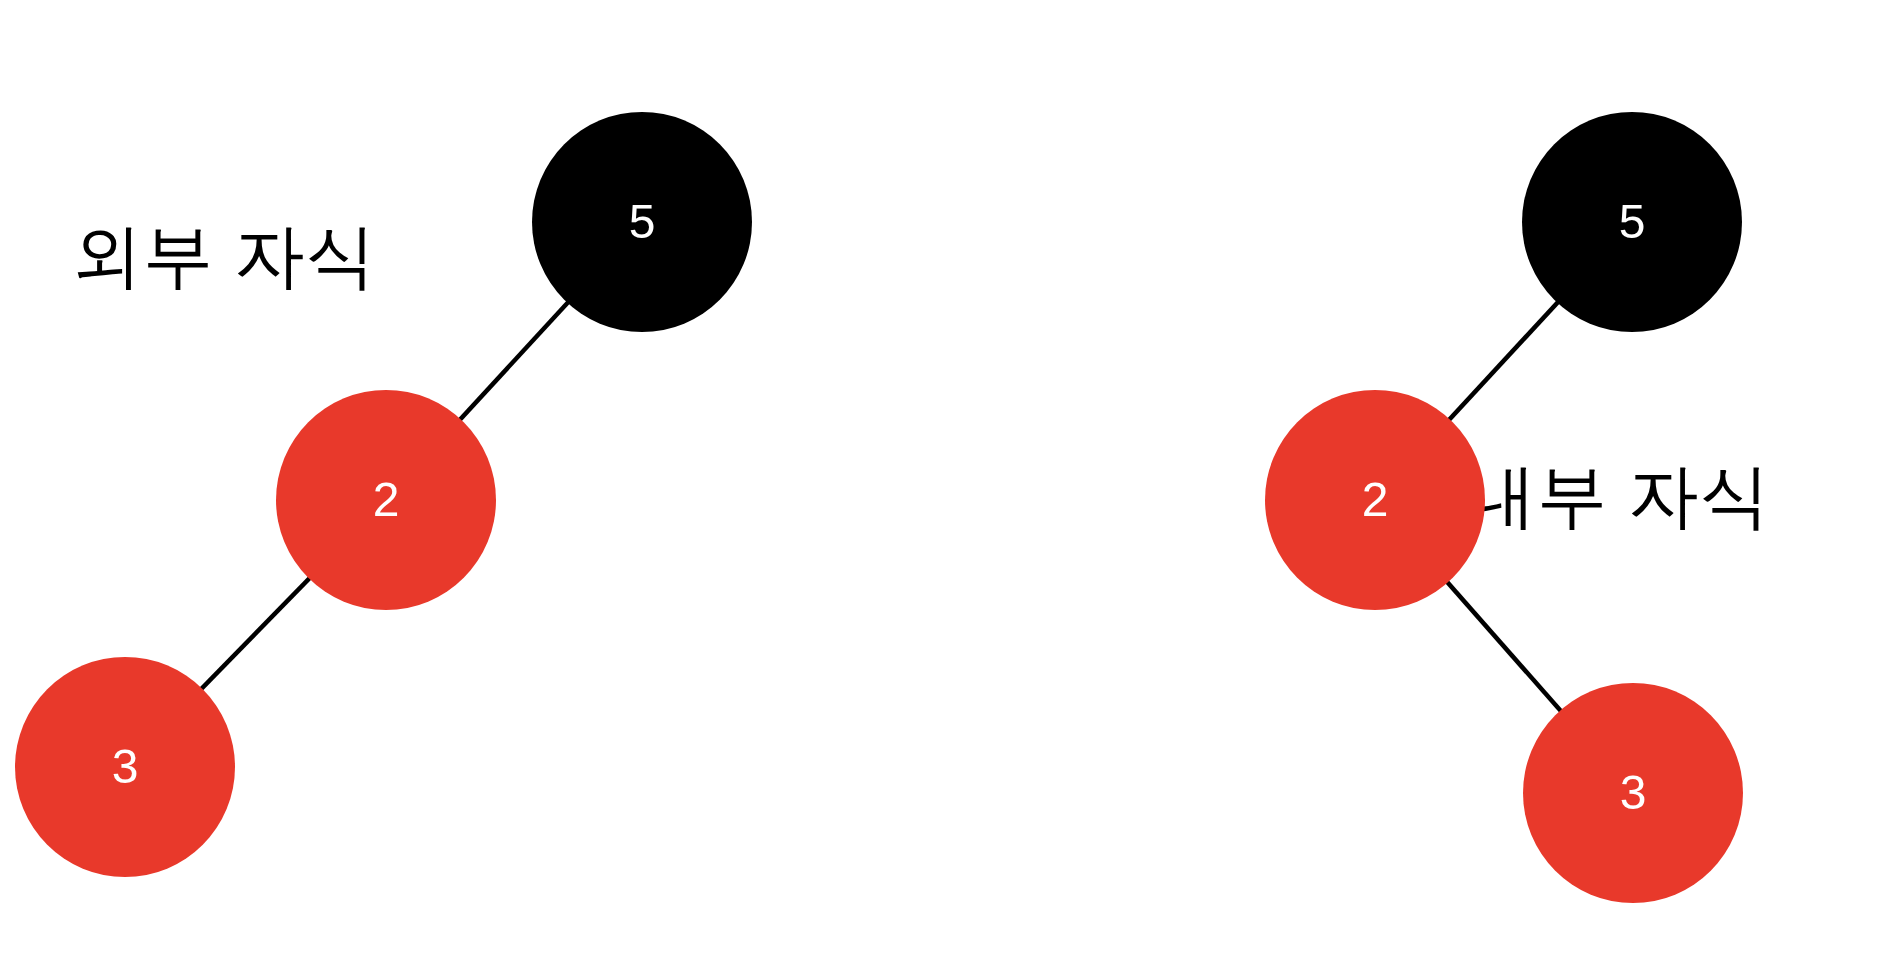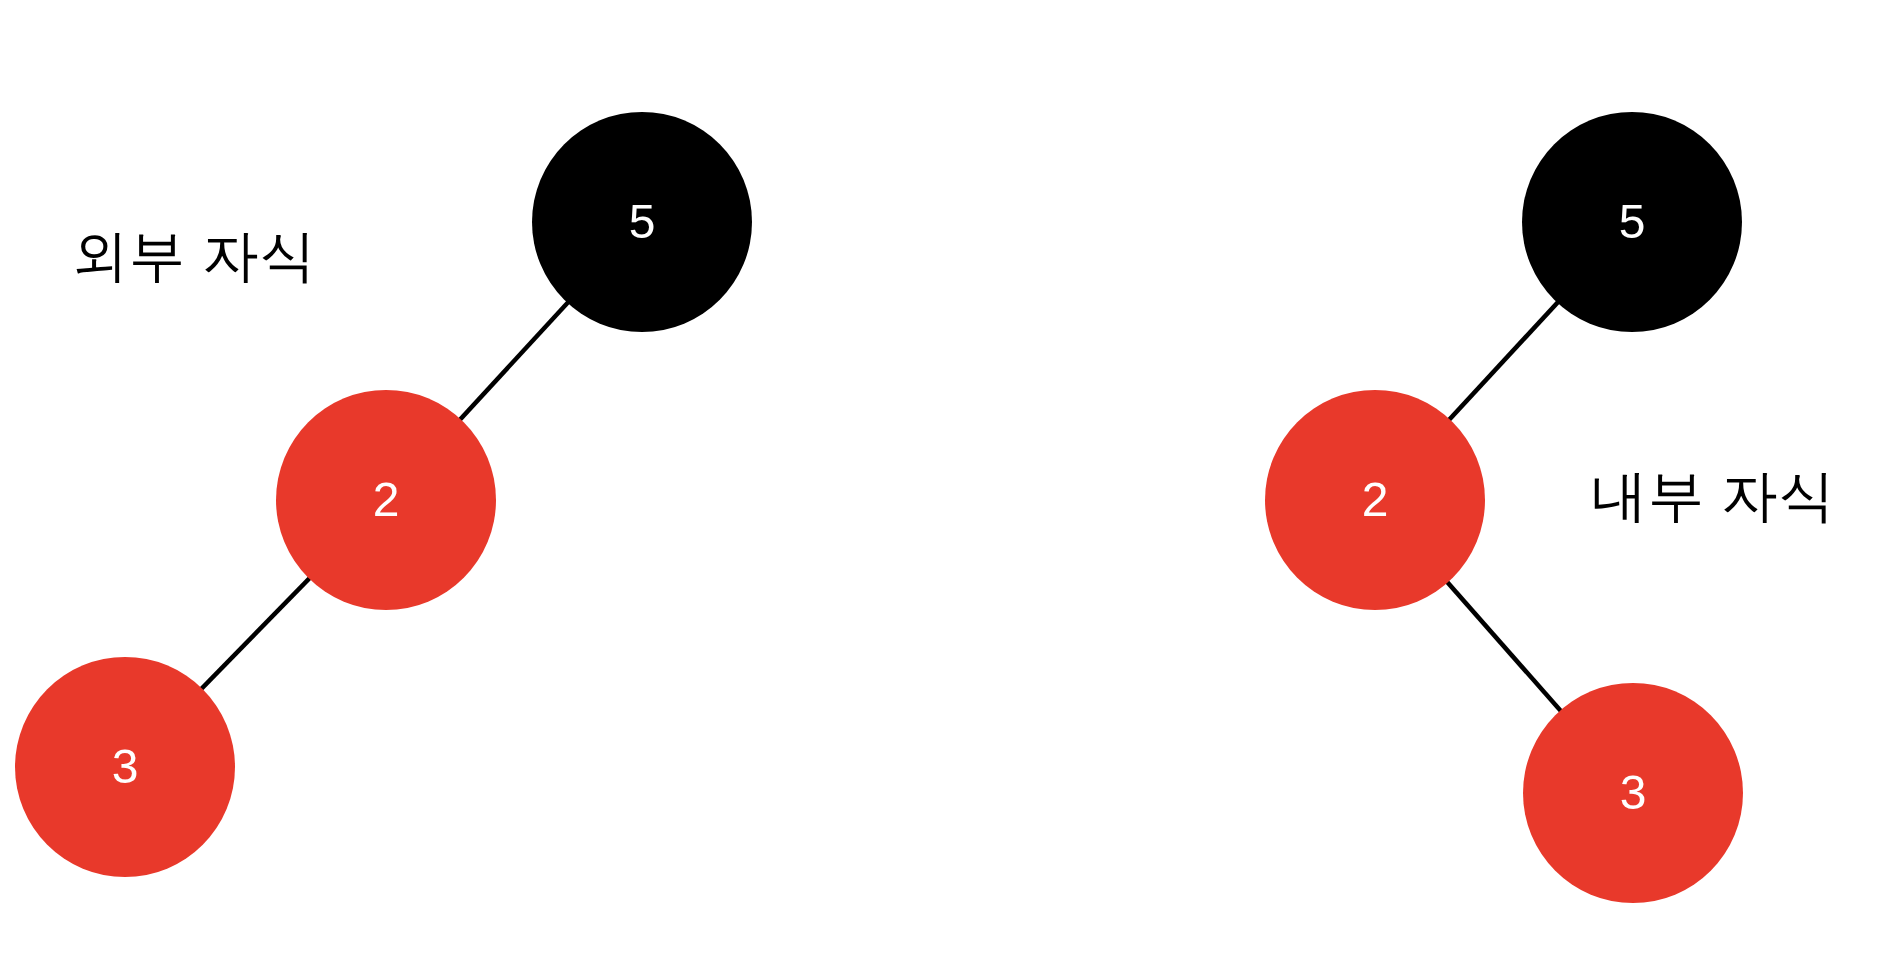--- a/index.html
+++ b/index.html
@@ -40,28 +40,28 @@
   .node-value {
     color: var(--node-text, #ffffff);
     font-size: 48px;
     font-weight: 400;
     line-height: 1;
     user-select: none;
   }
   .caption {
     position: absolute;
     color: var(--caption-text, #000000);
-    font-size: 56px;
+    font-size: 70px;
     font-weight: 400;
     line-height: 76px;
     white-space: nowrap;
     letter-spacing: 1px;
   }
   .caption--left  { left: 72px;   top: 218px; }
-  .caption--right { left: 1591px; top: 458px; }
+  .caption--right { left: 1466px; top: 458px; }
 
   
   .node--l5 { left: 532px;  top: 112px; }
   .node--l2 { left: 276px;  top: 390px; }
   .node--l3 { left: 15px;   top: 657px; }
   .node--r5 { left: 1522px; top: 112px; }
   .node--r2 { left: 1265px; top: 390px; }
   .node--r3 { left: 1523px; top: 683px; }
 </style>
 </head>

